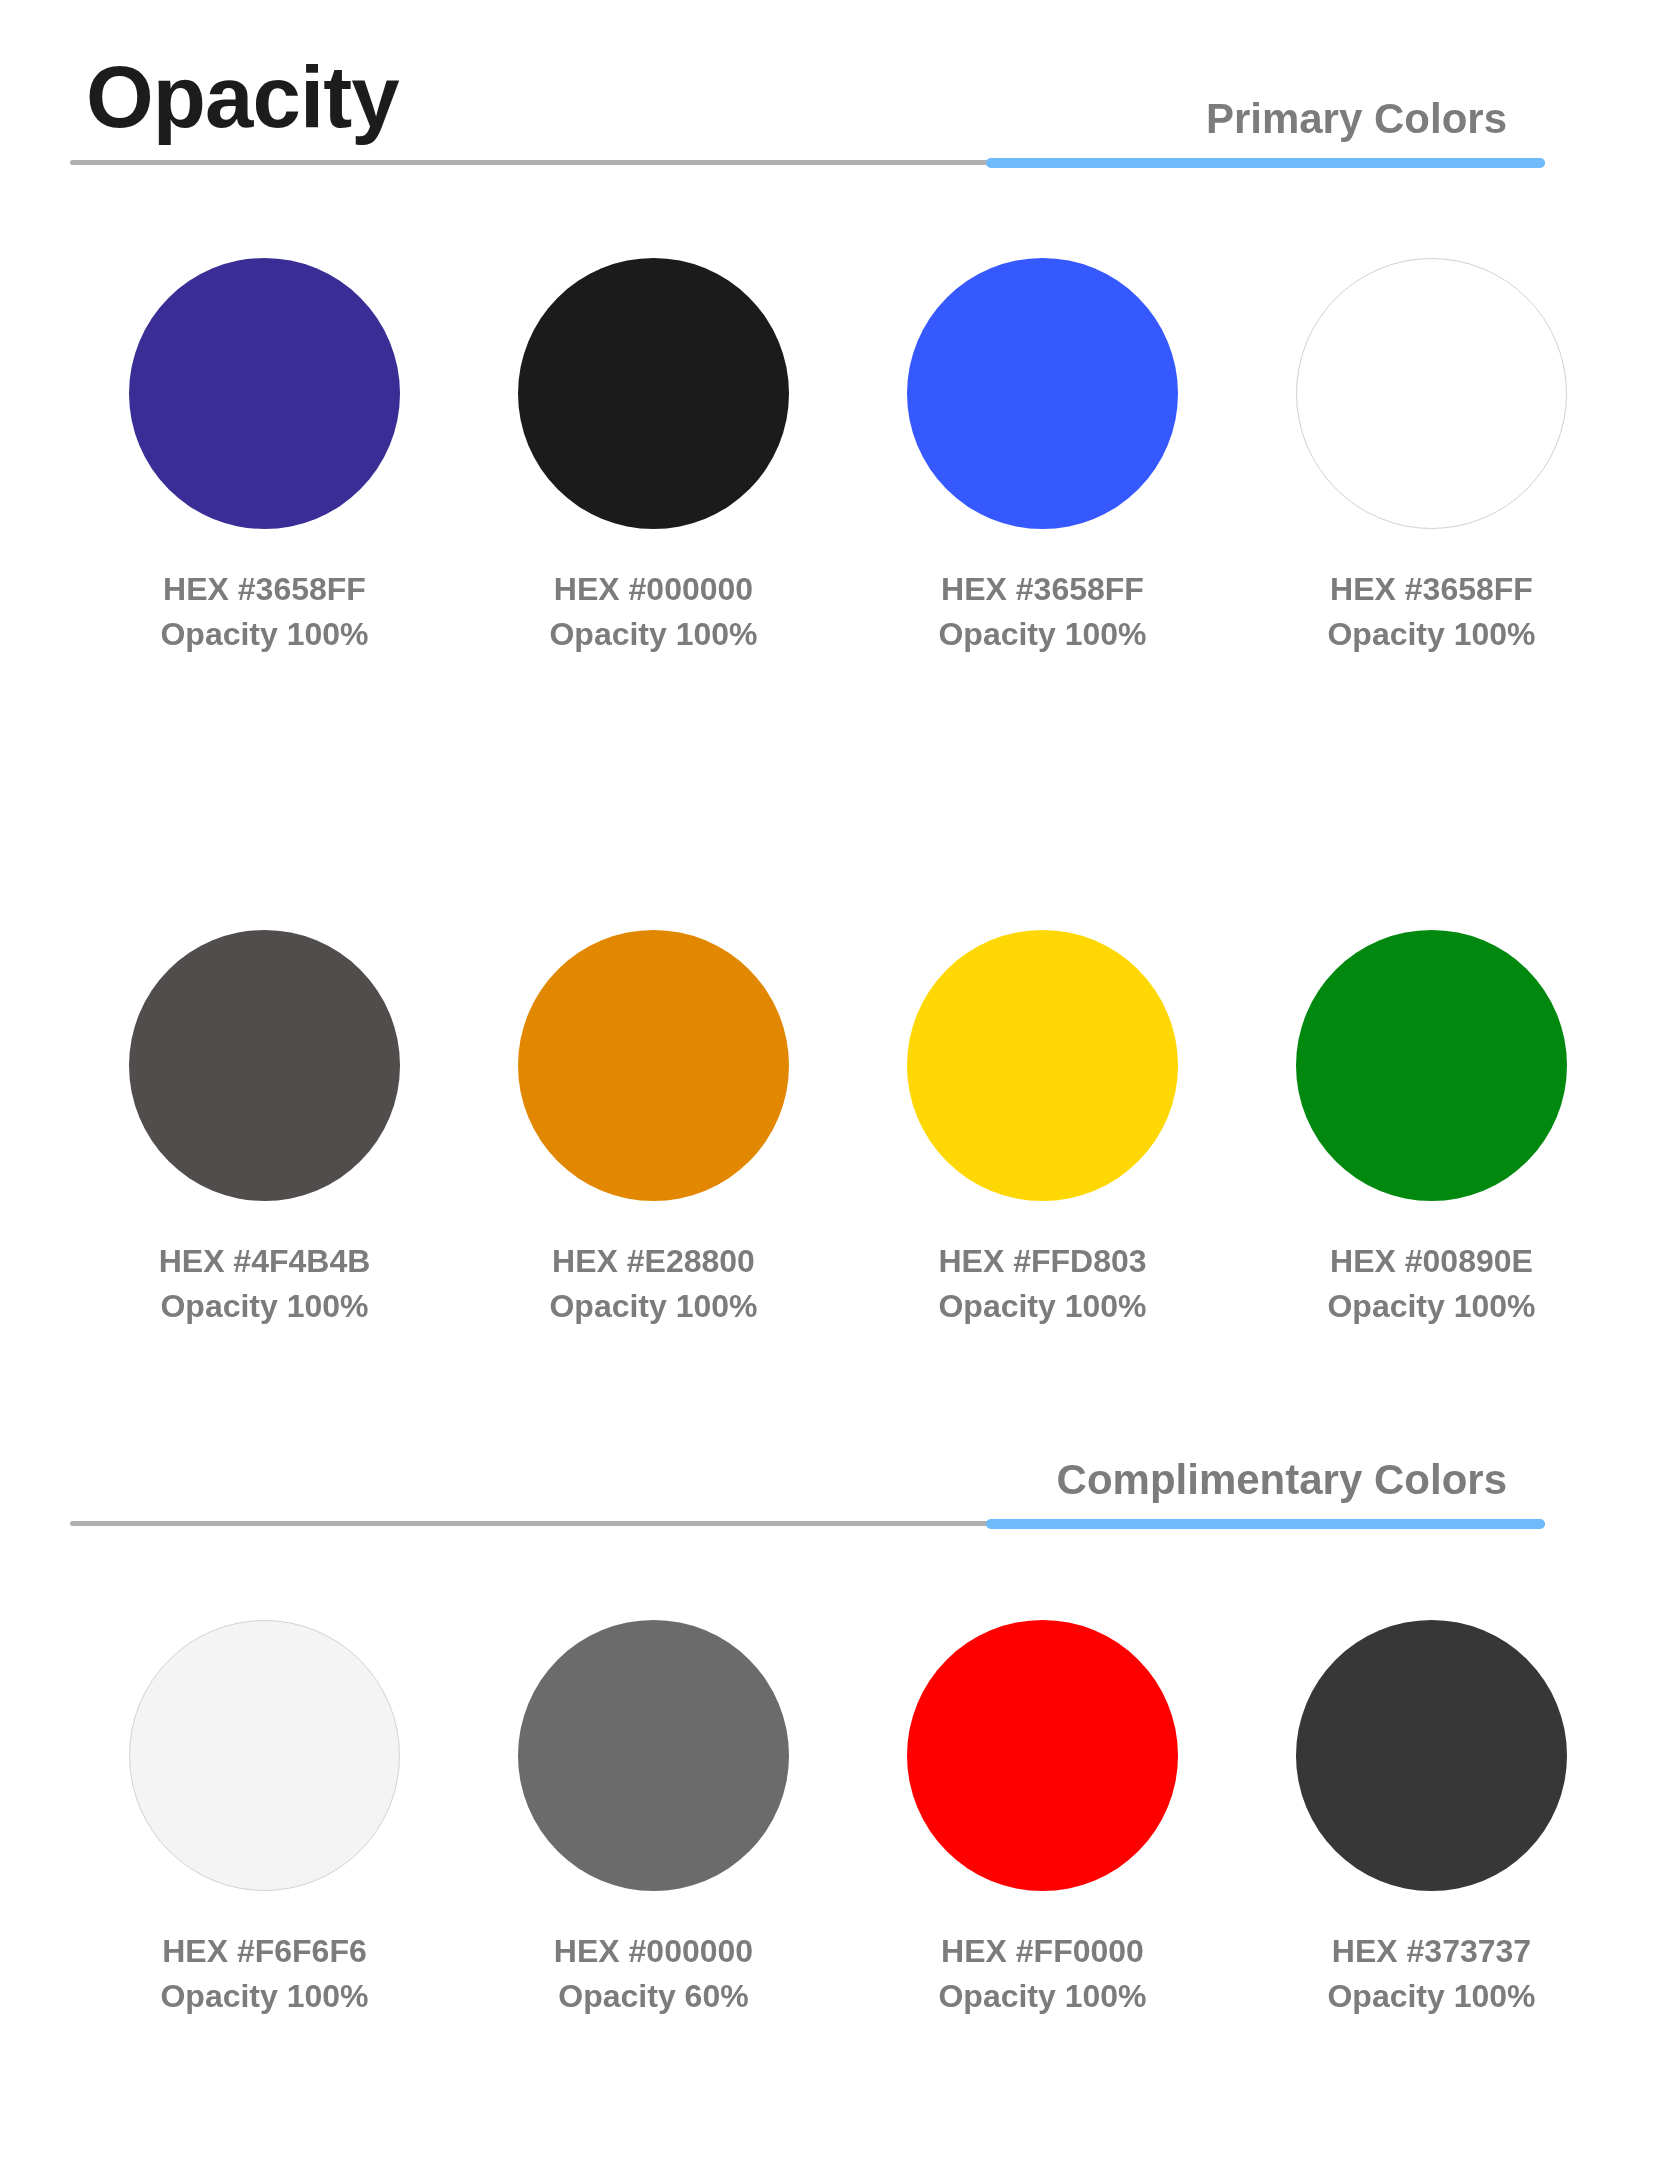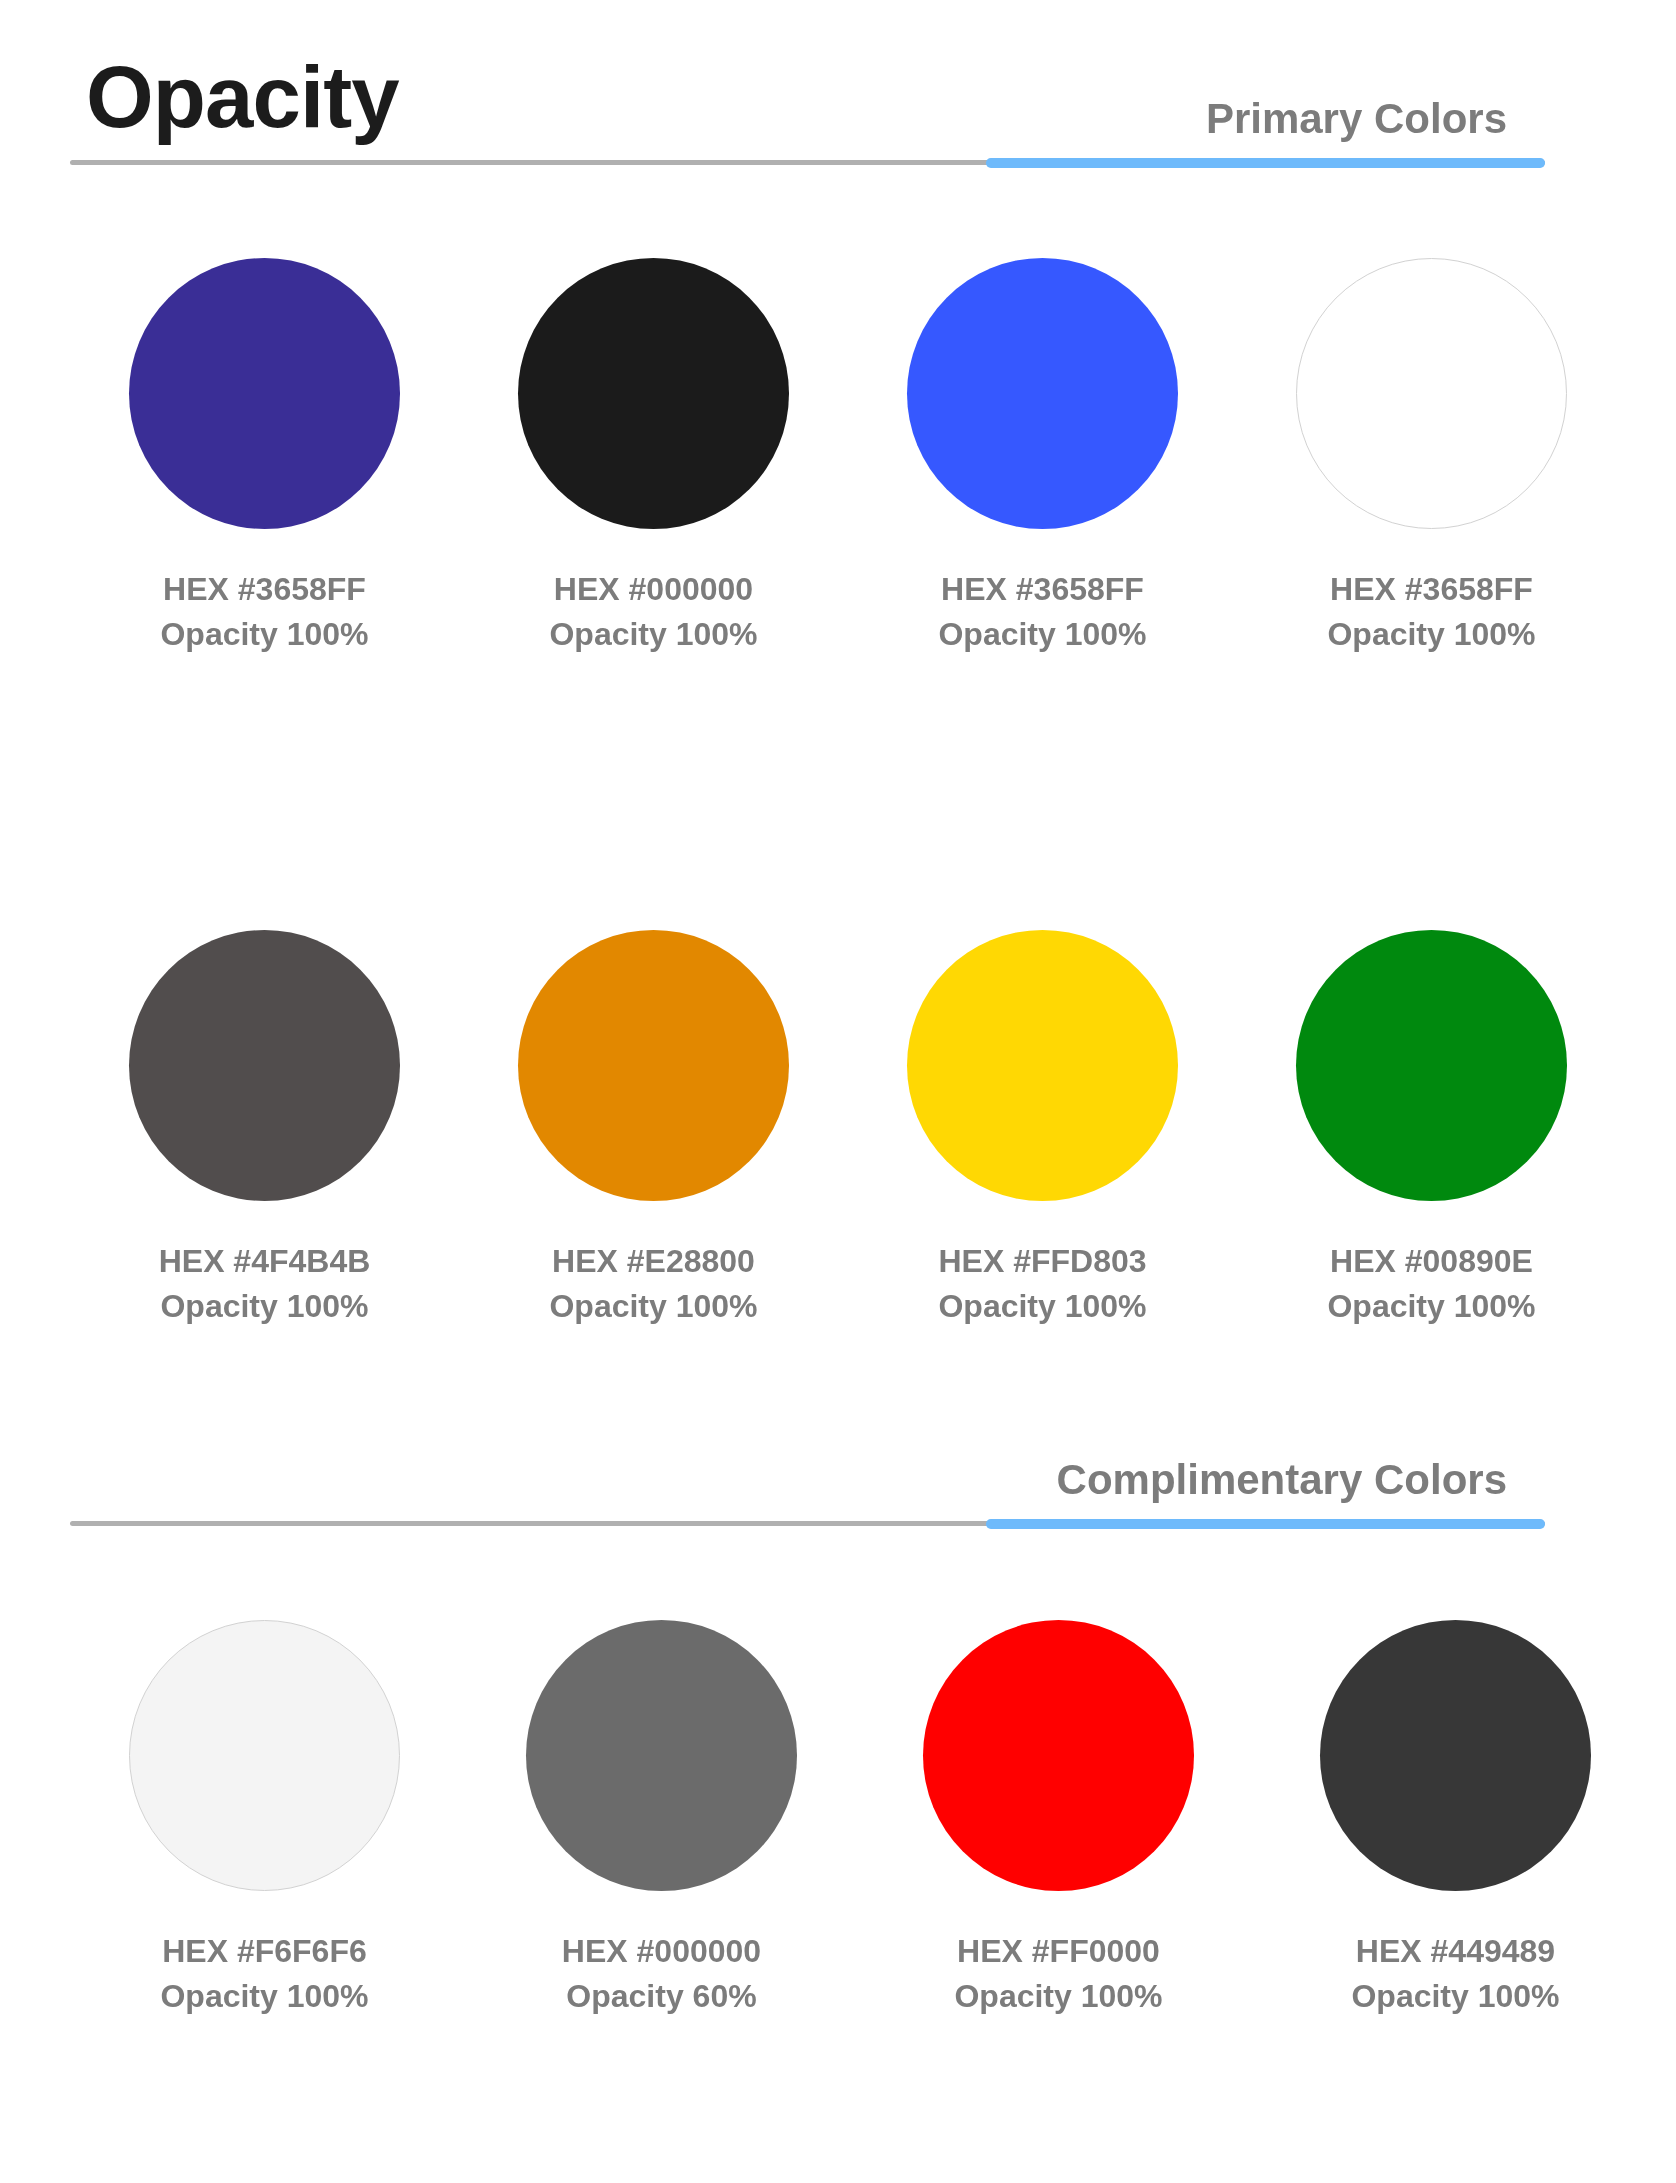--- a/index.html
+++ b/index.html
@@ -177,21 +177,21 @@
   </div>
 
   <div class="section-head" style="top:1458px;padding-left:36px;">
     <div class="section-label">Complimentary Colors</div>
     <div class="rule-wrap">
       <div class="rule-gray"></div>
       <div class="rule-blue"></div>
     </div>
   </div>
 
-  <div class="swatch-row" style="top:1620px;gap:8px;">
+  <div class="swatch-row" style="top:1620px;">
     <div class="swatch-cell">
       <div class="swatch-circle outlined" style="background:#F4F4F4;"></div>
       <div class="swatch-meta">
         <div class="swatch-hex">HEX #F6F6F6</div>
         <div class="swatch-opacity">Opacity 100%</div>
       </div>
     </div>
     <div class="swatch-cell">
       <div class="swatch-circle" style="background:#6B6B6B;"></div>
       <div class="swatch-meta">
@@ -202,20 +202,20 @@
     <div class="swatch-cell">
       <div class="swatch-circle" style="background:#FF0000;"></div>
       <div class="swatch-meta">
         <div class="swatch-hex">HEX #FF0000</div>
         <div class="swatch-opacity">Opacity 100%</div>
       </div>
     </div>
     <div class="swatch-cell">
       <div class="swatch-circle" style="background:#373737;"></div>
       <div class="swatch-meta">
-        <div class="swatch-hex">HEX #449489</div>
+        <div class="swatch-hex">HEX #373737</div>
         <div class="swatch-opacity">Opacity 100%</div>
       </div>
     </div>
   </div>
 
 </div>
 
 
 </body></html>

